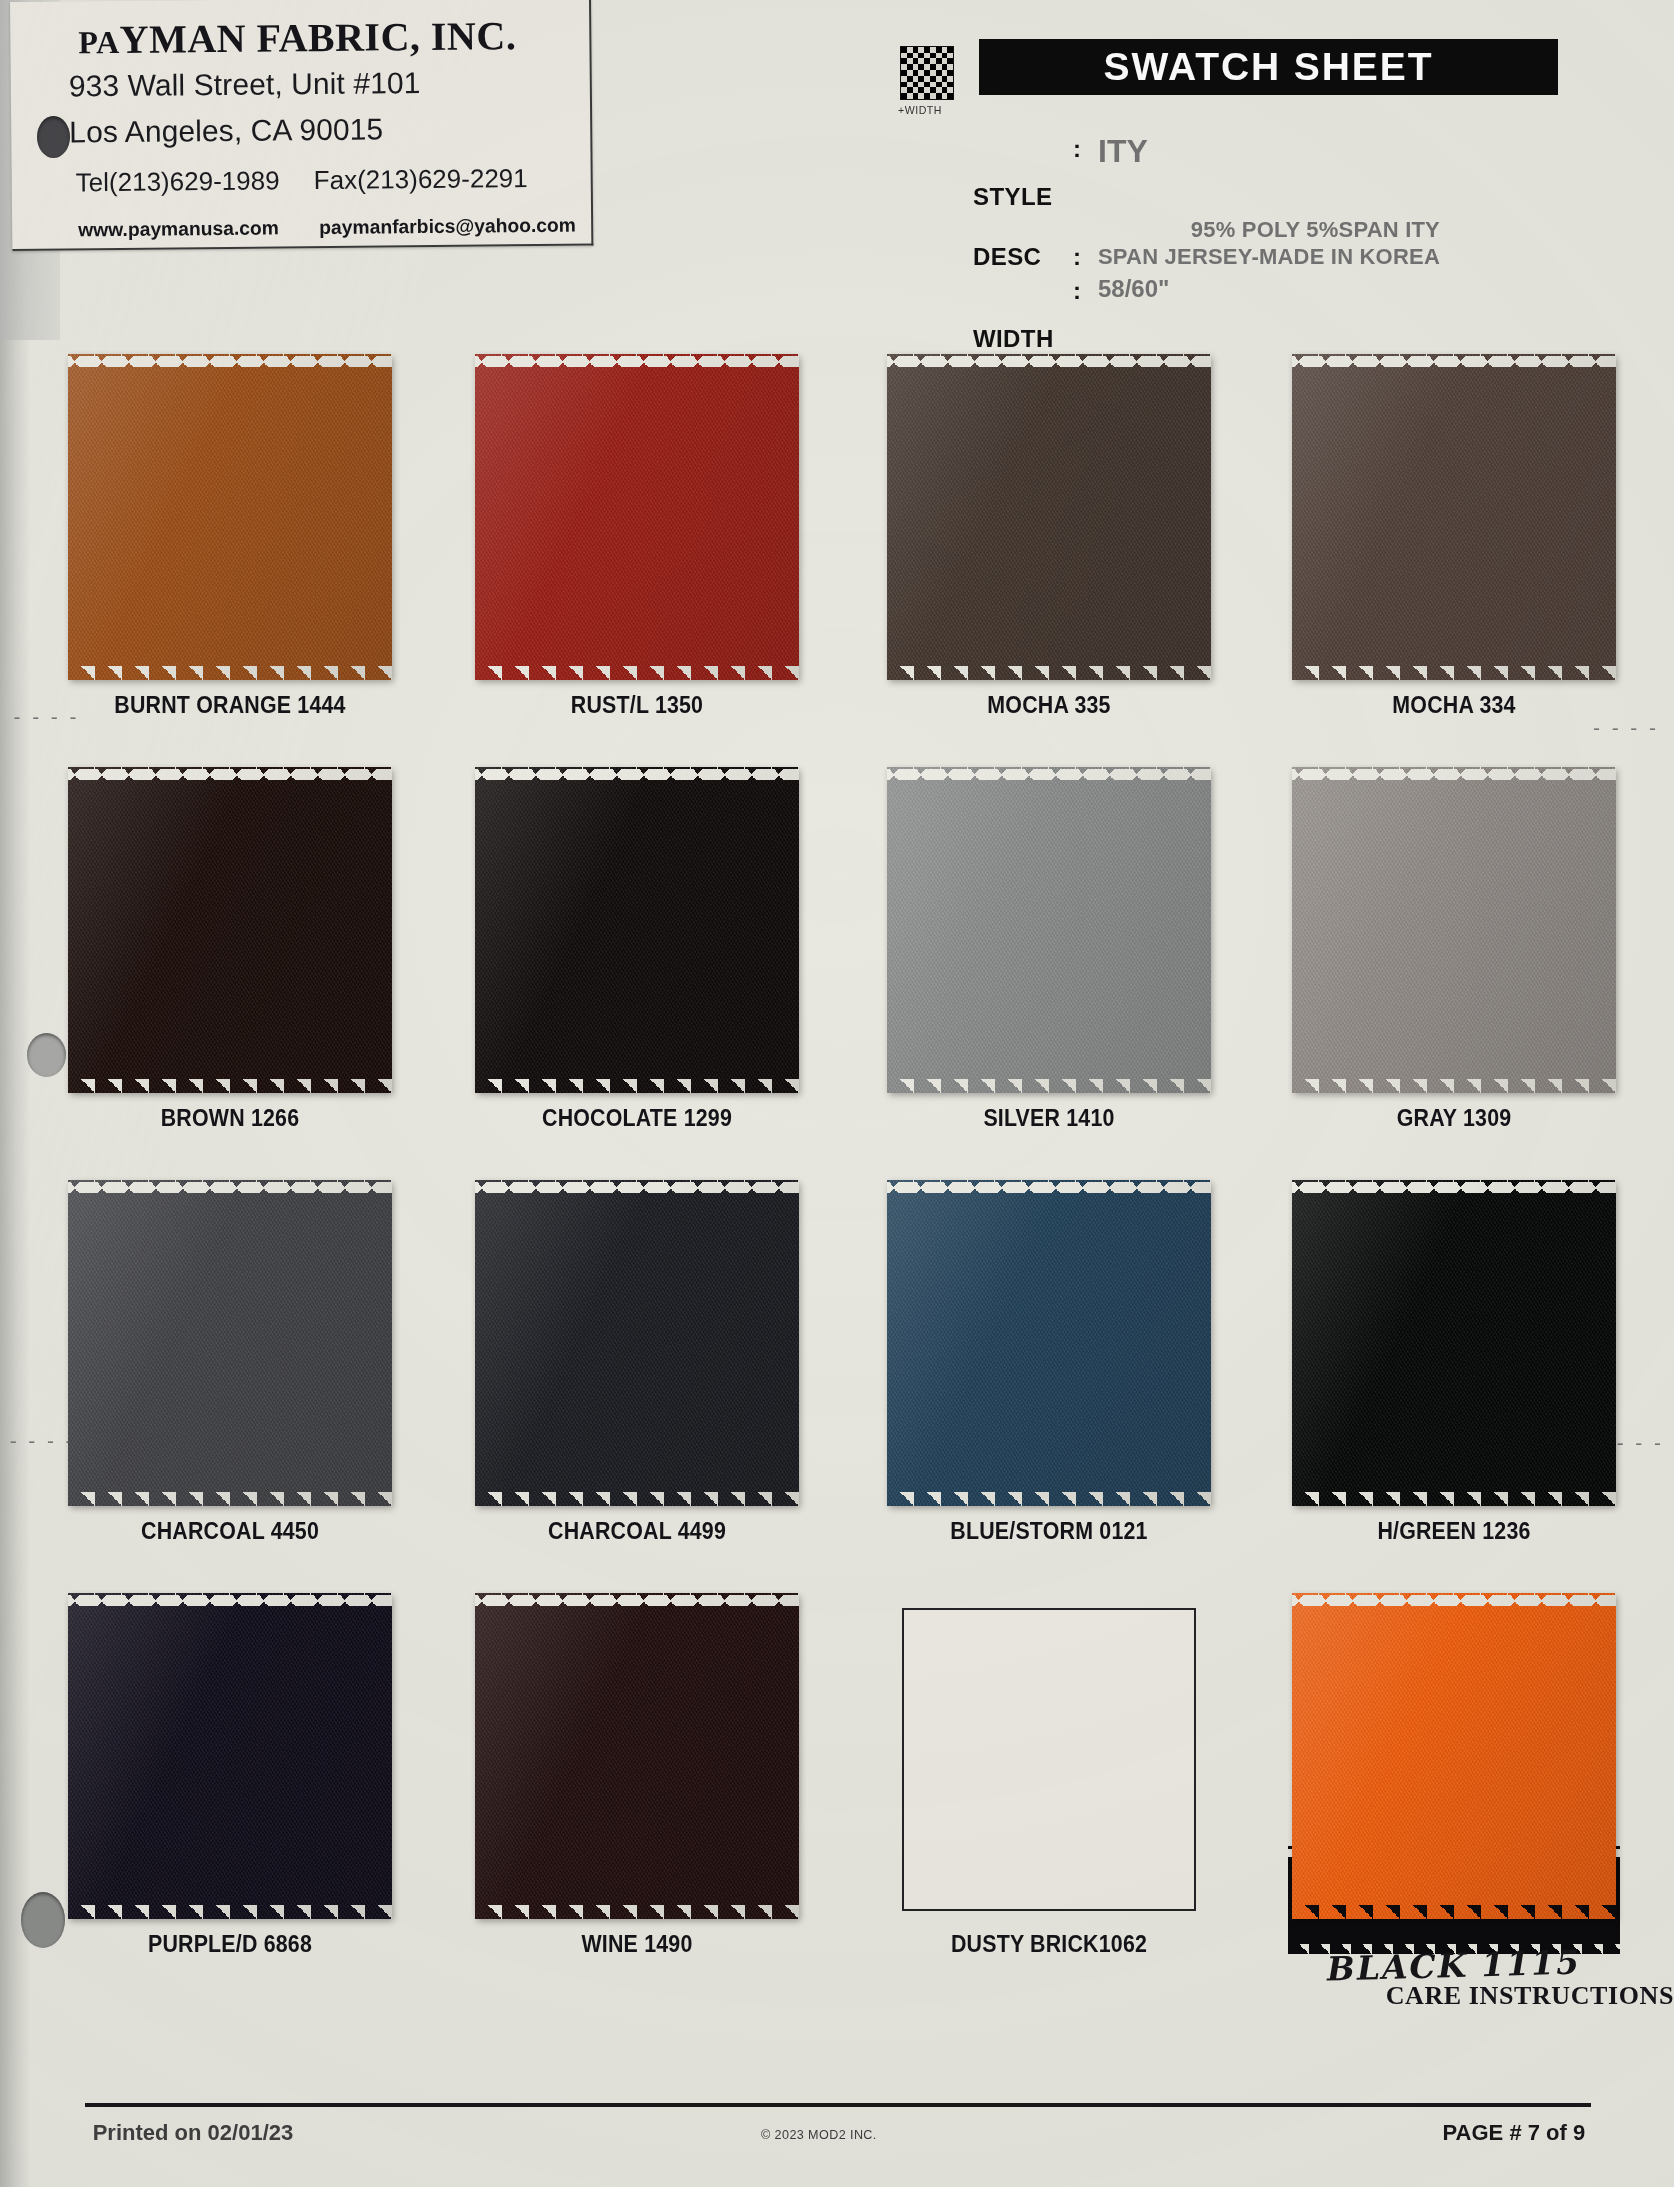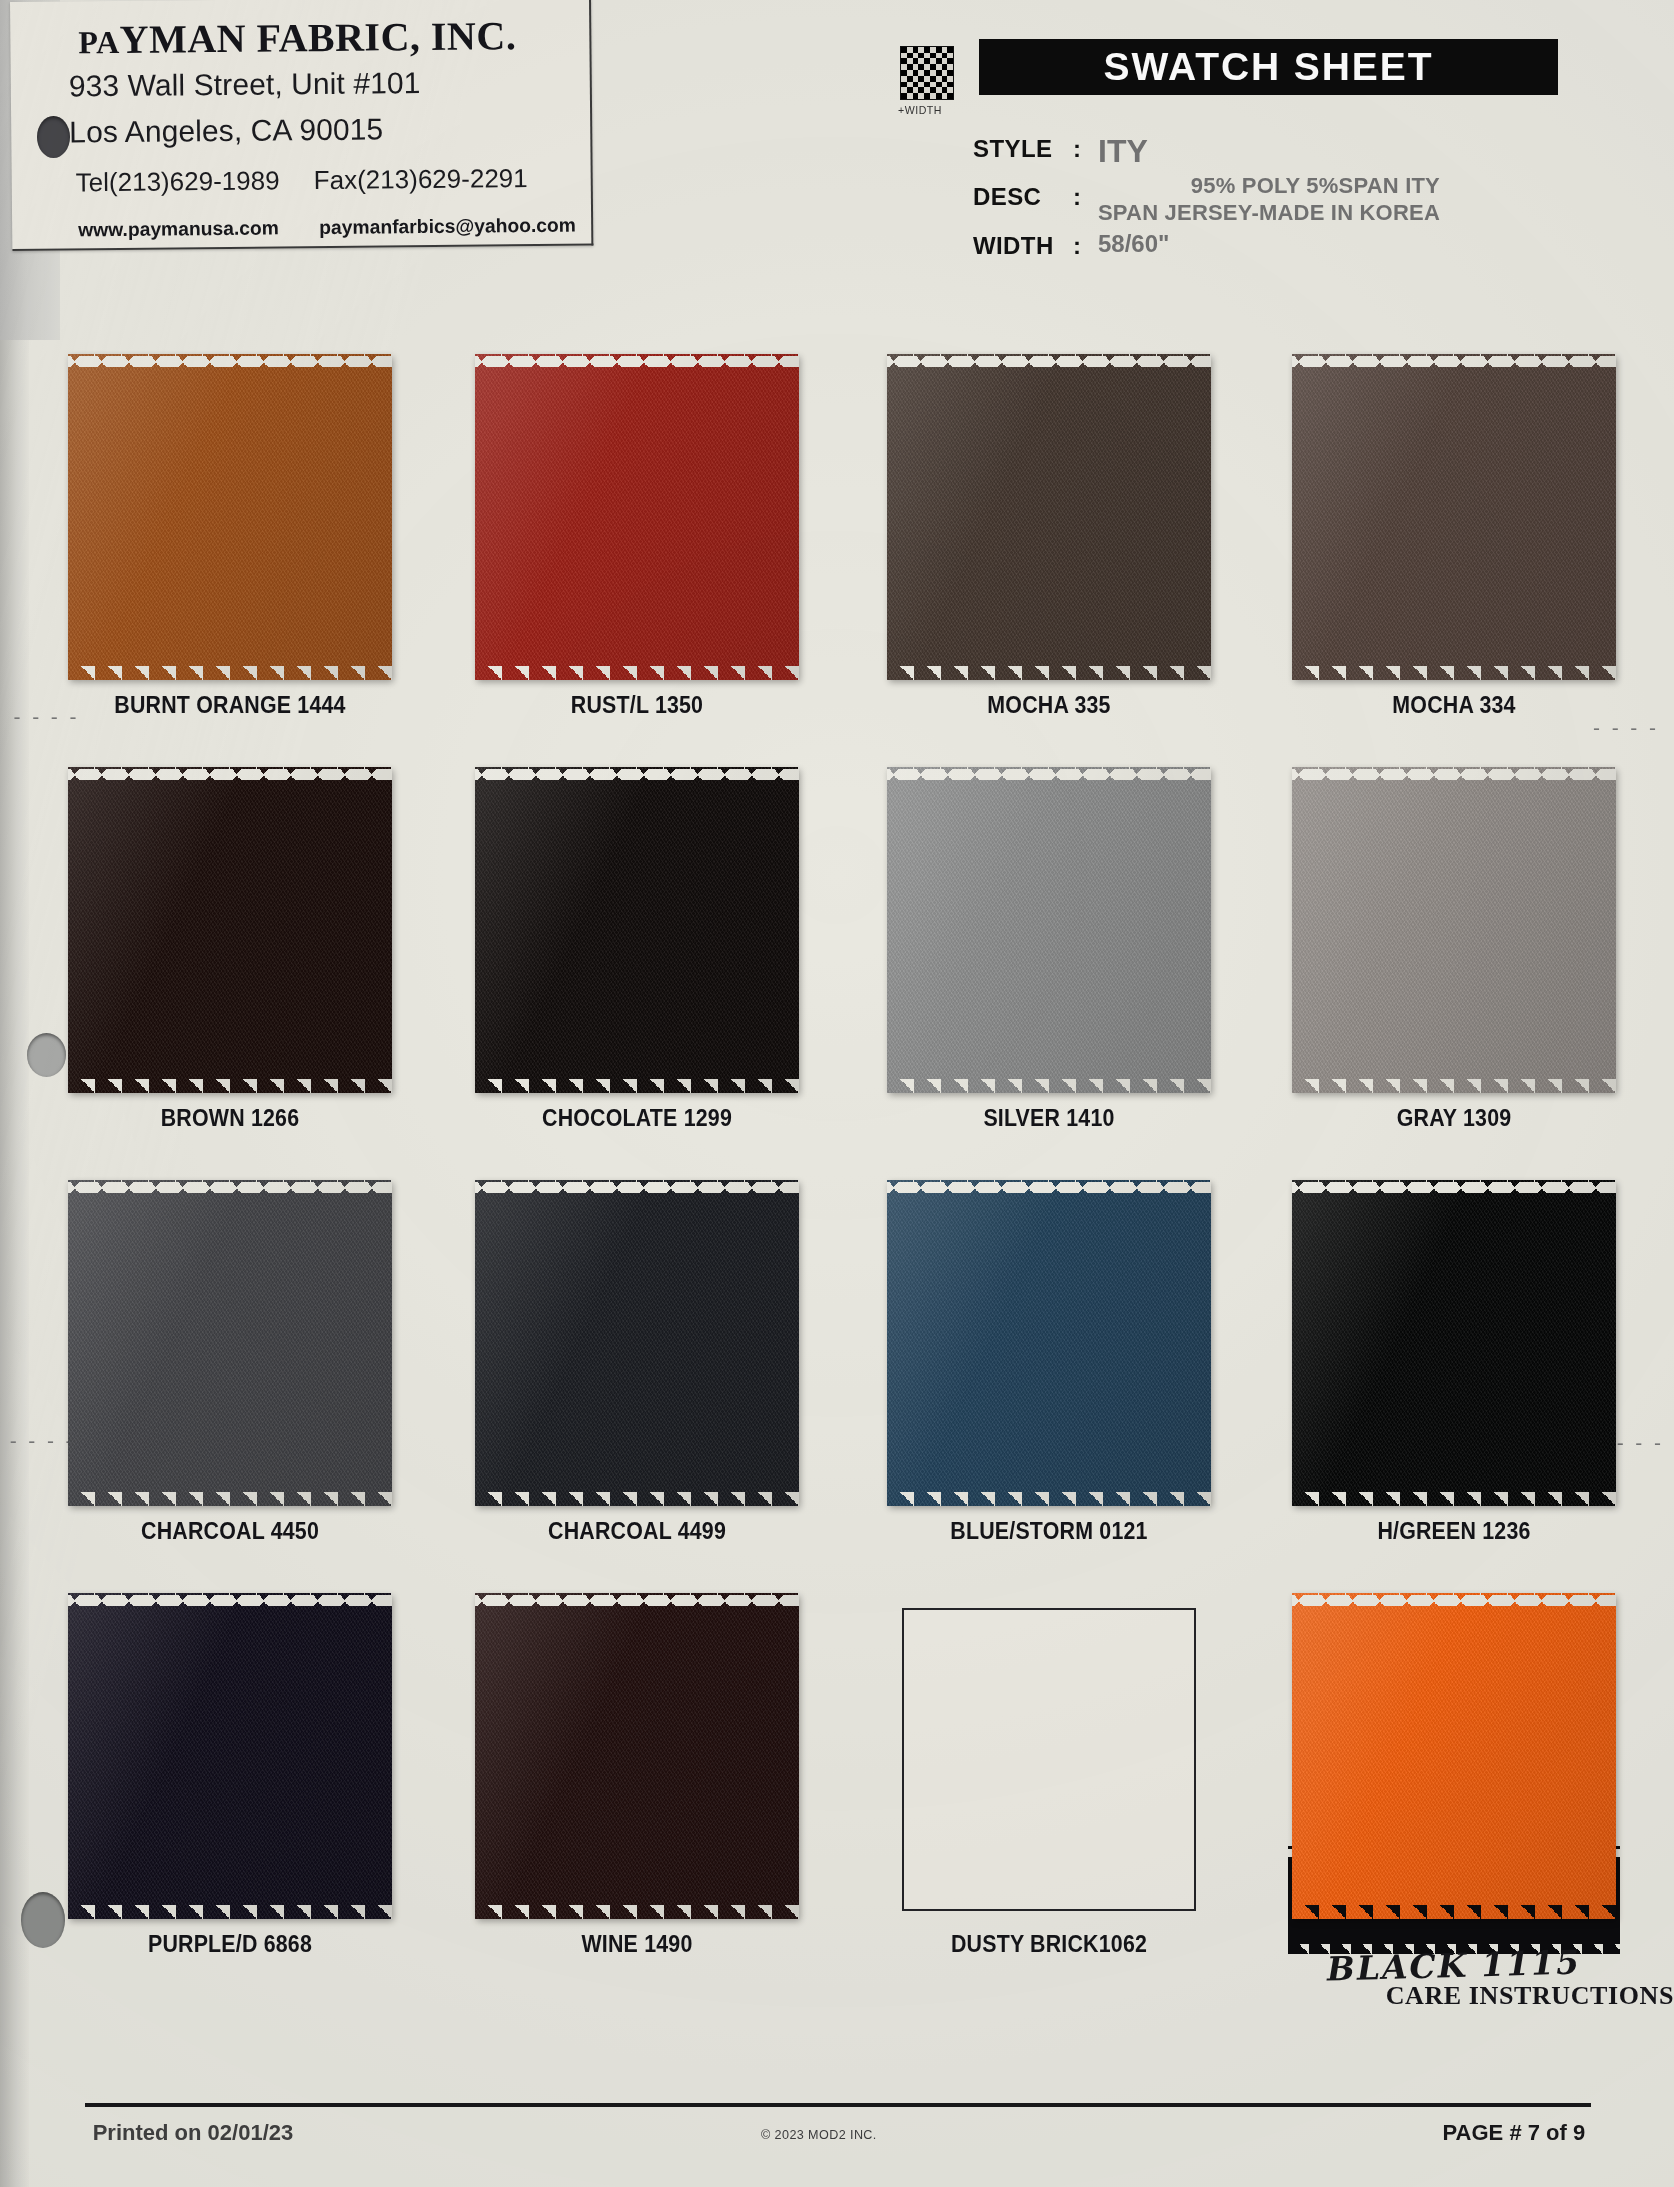--- a/index.html
+++ b/index.html
@@ -89,27 +89,27 @@
   .swatch-title{
     position:absolute;left:979px;top:39px;width:579px;height:56px;
     background:#0c0c0c;color:#fff;
     font-size:39px;font-weight:700;letter-spacing:1.9px;
     display:flex;align-items:center;justify-content:center;
   }
   .meta{position:absolute;left:973px;top:135px;width:676px;}
   .meta-row{display:flex;align-items:flex-start;margin-bottom:5.8px;}
   .meta-key{
     width:100px;font-size:24px;font-weight:700;color:#111;
-    letter-spacing:0.4px;flex:0 0 auto;
+    letter-spacing:0.4px;flex:0 0 auto;margin-top:48px;
   }
   .meta-colon{width:25px;font-size:24px;font-weight:700;color:#111;flex:0 0 auto;}
   .meta-val{font-size:32px;font-weight:700;color:#737373;line-height:1;text-align:right;}
   .meta-val.small{font-size:22px;font-weight:600;line-height:1.22;letter-spacing:0.2px;}
   .meta-val.mid{font-size:24px;font-weight:600;}
-  .meta-row.desc .meta-key,.meta-row.desc .meta-colon{margin-top:10px;}
+  .meta-row.desc .meta-key,.meta-row.desc .meta-colon{margin-top:26px;}
 
   
   .grid{
     position:absolute;left:0;top:348px;width:1550px;
   }
   .row{position:relative;height:413px;}
   .cell{
     position:absolute;top:0;width:348px;height:413px;
   }
   .col-0{left:60px;}

